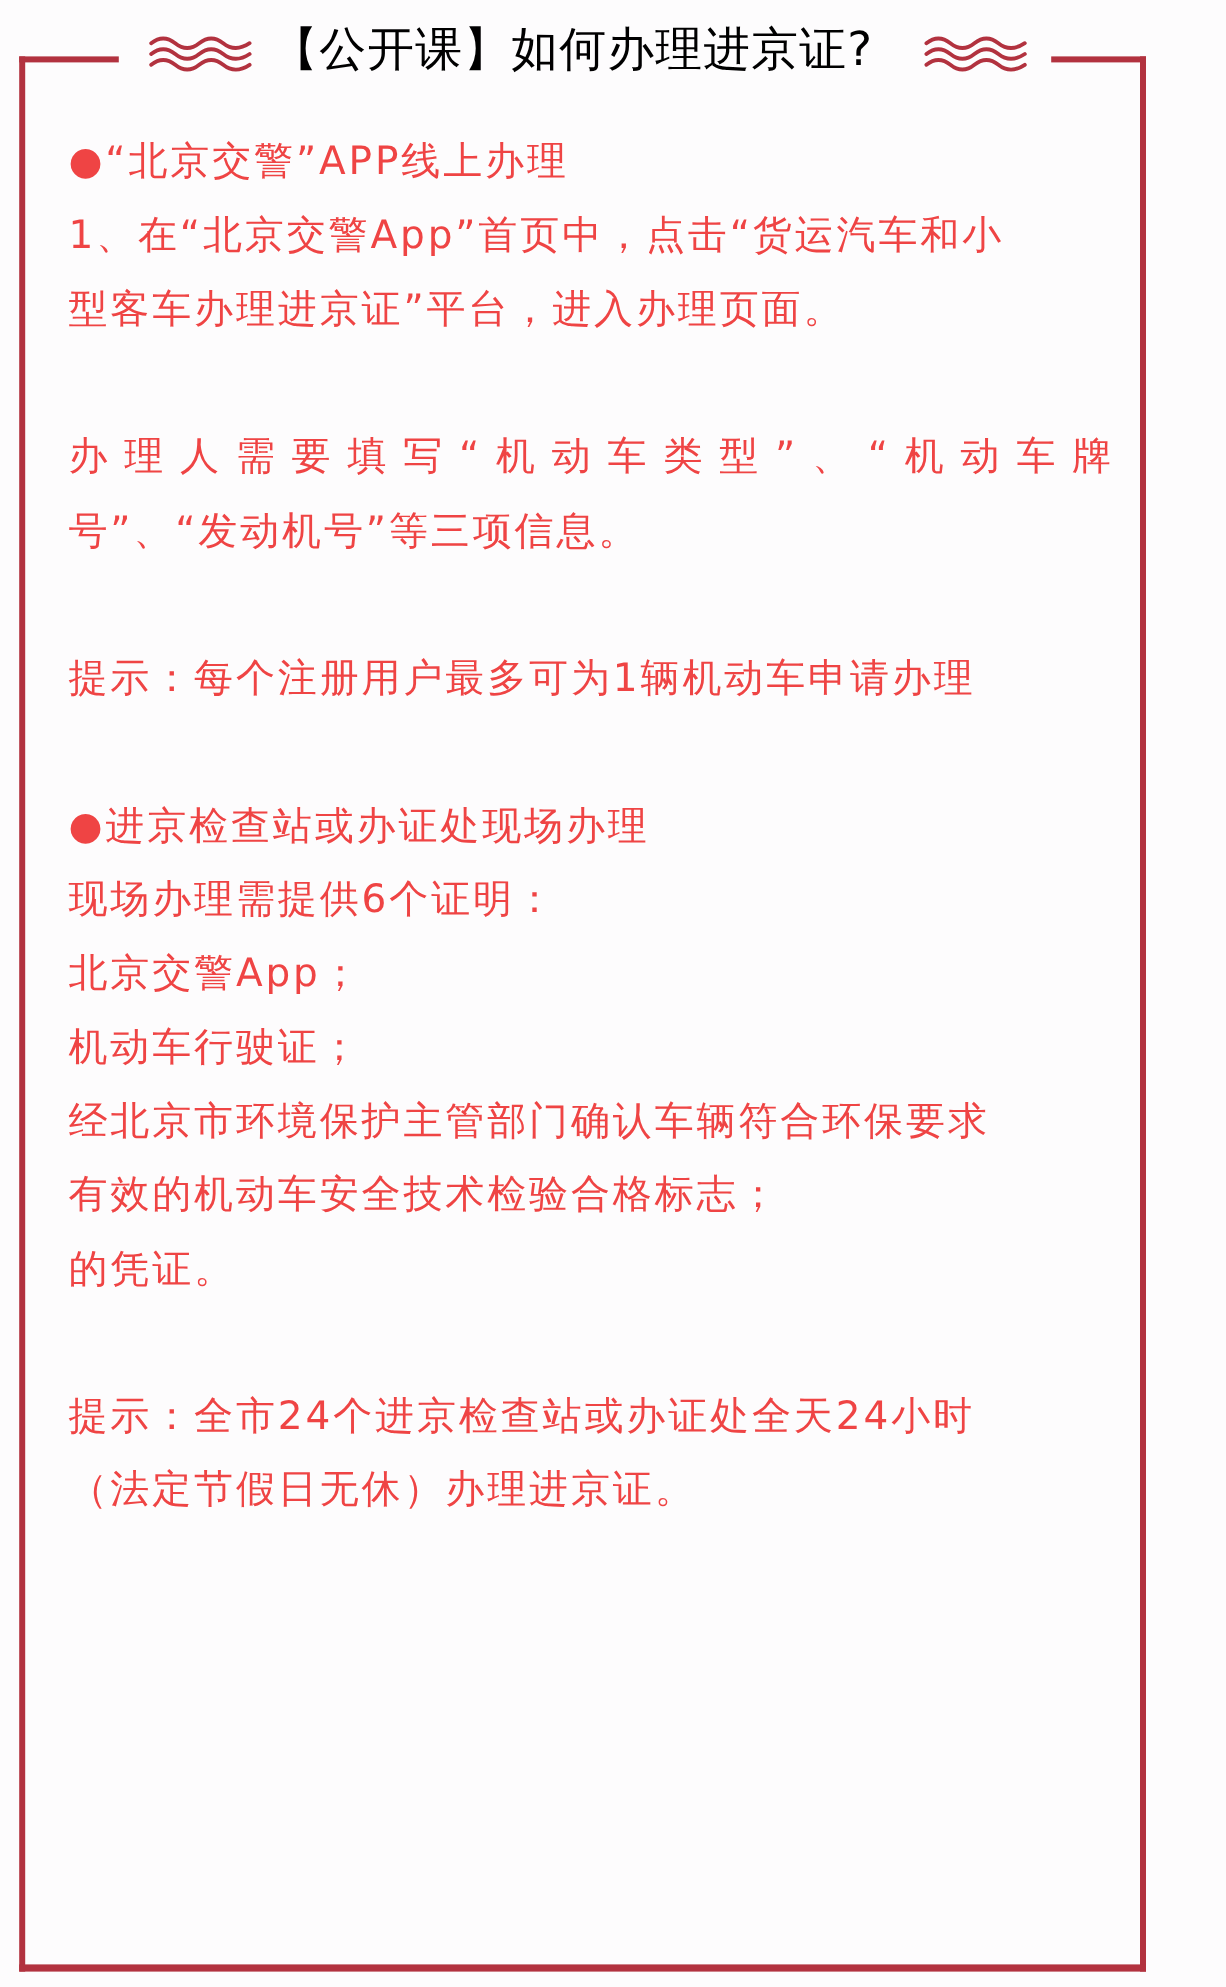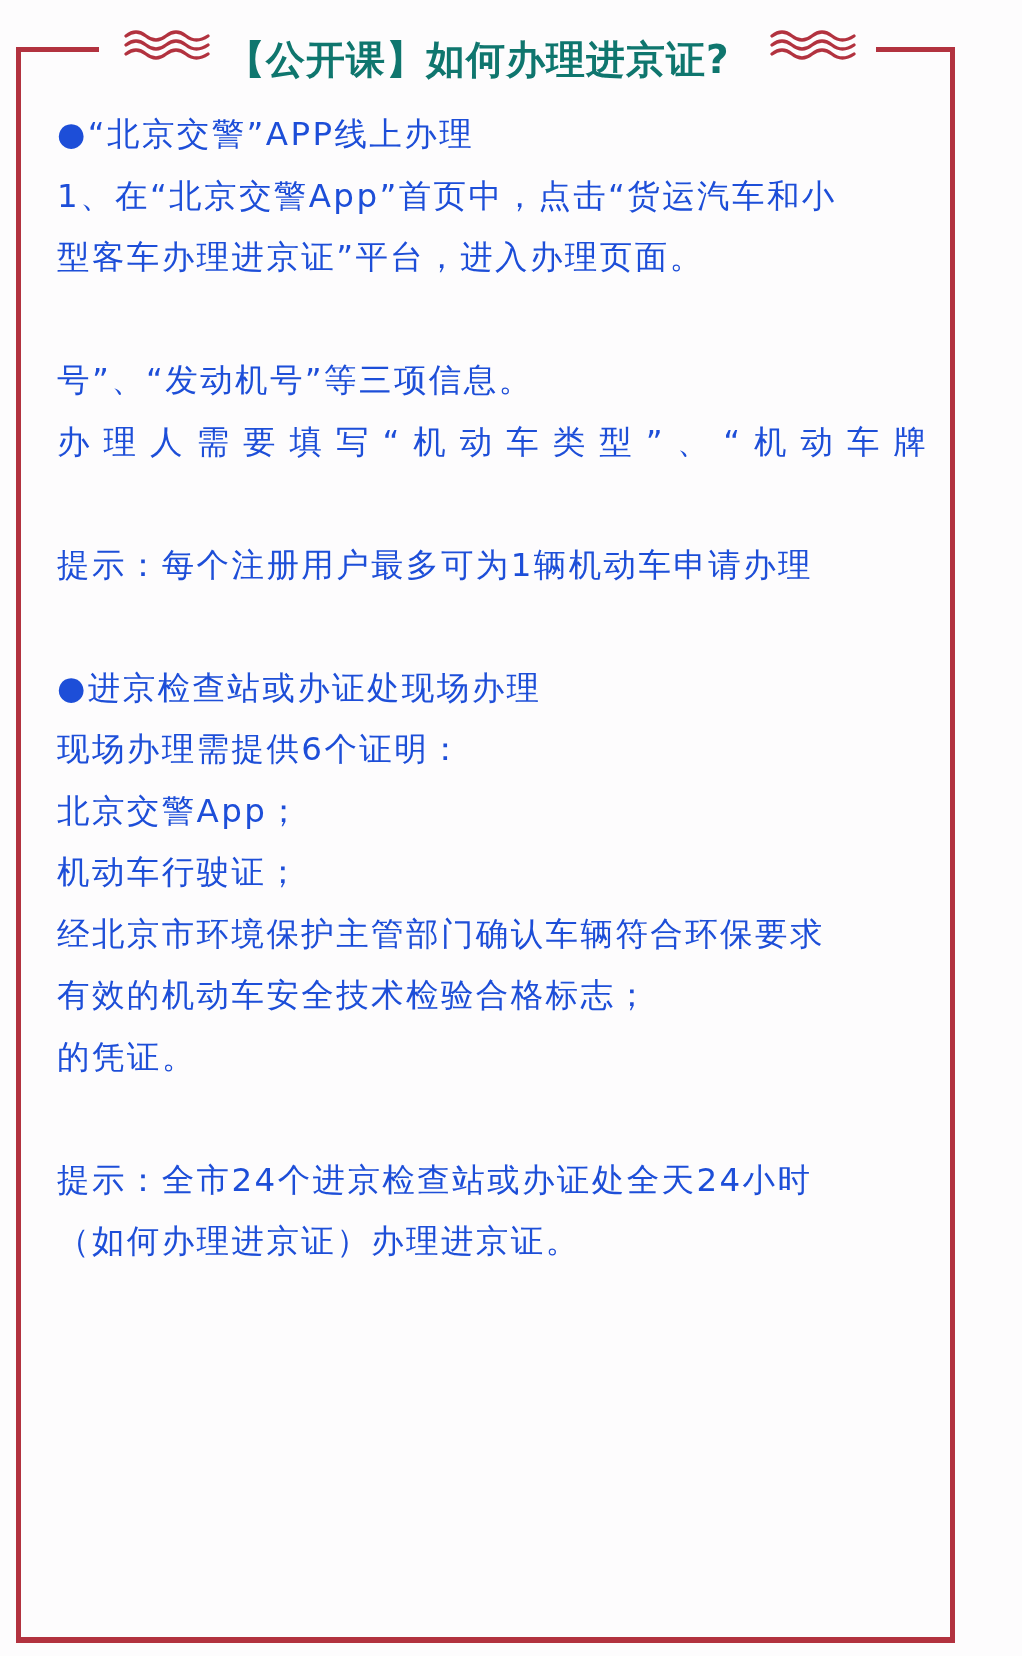--- a/index.html
+++ b/index.html
@@ -11,28 +11,28 @@
   }
   .frame-left { position: absolute; left: 16px; top: 47px; width: 5px; height: 1596px; background: #b2323f; }
   .frame-right { position: absolute; left: 950px; top: 47px; width: 5px; height: 1596px; background: #b2323f; }
   .frame-bottom { position: absolute; left: 16px; top: 1637px; width: 939px; height: 6px; background: #b2323f; }
   .frame-top-left { position: absolute; left: 16px; top: 47px; width: 83px; height: 5px; background: #b2323f; }
   .frame-top-right { position: absolute; left: 876px; top: 47px; width: 79px; height: 5px; background: #b2323f; }
   .wave { position: absolute; top: 28px; width: 86px; height: 34px; }
   .wave-left { left: 124px; }
   .wave-right { left: 770px; }
   .title {
-    position: absolute; left: 226px; top: 32px; width: 530px; height: 56px;
-    font-size: 39px; line-height: 56px; color: #0f766e; white-space: nowrap; letter-spacing: 1px; font-weight: bold;
+    position: absolute; left: 226px; top: 14px; width: 530px; height: 56px;
+    font-size: 39px; line-height: 56px; color: #000000; white-space: nowrap; letter-spacing: 1px;
   }
   .content {
     position: absolute; left: 57px; top: 104px; width: 860px;
   }
   .line {
-    font-size: 32.5px; line-height: 61.5px; height: 61.5px; white-space: nowrap; color: #1d4ed8;
+    font-size: 32.5px; line-height: 61.5px; height: 61.5px; white-space: nowrap; color: #ef4444;
     letter-spacing: 2.4px;
   }
   .line.spaced { letter-spacing: 14px; }
   .blank { height: 61.5px; }
 </style>
 </head>
 <body>
 
 <div class="frame-left"></div>
 <div class="frame-right"></div>
@@ -56,28 +56,28 @@
     <path d="M2 17 Q12 9 22 17 T42 17 T62 17 T84 17"></path>
     <path d="M2 26 Q12 18 22 26 T42 26 T62 26 T84 26"></path>
   </g>
 </svg>
 
 <div class="content">
   <div class="line">●“北京交警”APP线上办理</div>
   <div class="line">1、在“北京交警App”首页中，点击“货运汽车和小</div>
   <div class="line">型客车办理进京证”平台，进入办理页面。</div>
   <div class="blank"></div>
+  <div class="line spaced">办理人需要填写“机动车类型”、“机动车牌</div>
   <div class="line">号”、“发动机号”等三项信息。</div>
-  <div class="line spaced">办理人需要填写“机动车类型”、“机动车牌</div>
   <div class="blank"></div>
   <div class="line">提示：每个注册用户最多可为1辆机动车申请办理</div>
   <div class="blank"></div>
   <div class="line">●进京检查站或办证处现场办理</div>
   <div class="line">现场办理需提供6个证明：</div>
   <div class="line">北京交警App；</div>
   <div class="line">机动车行驶证；</div>
   <div class="line">经北京市环境保护主管部门确认车辆符合环保要求</div>
   <div class="line">有效的机动车安全技术检验合格标志；</div>
   <div class="line">的凭证。</div>
   <div class="blank"></div>
   <div class="line">提示：全市24个进京检查站或办证处全天24小时</div>
-  <div class="line">（如何办理进京证）办理进京证。</div>
+  <div class="line">（法定节假日无休）办理进京证。</div>
 </div>
 
 </body></html>

